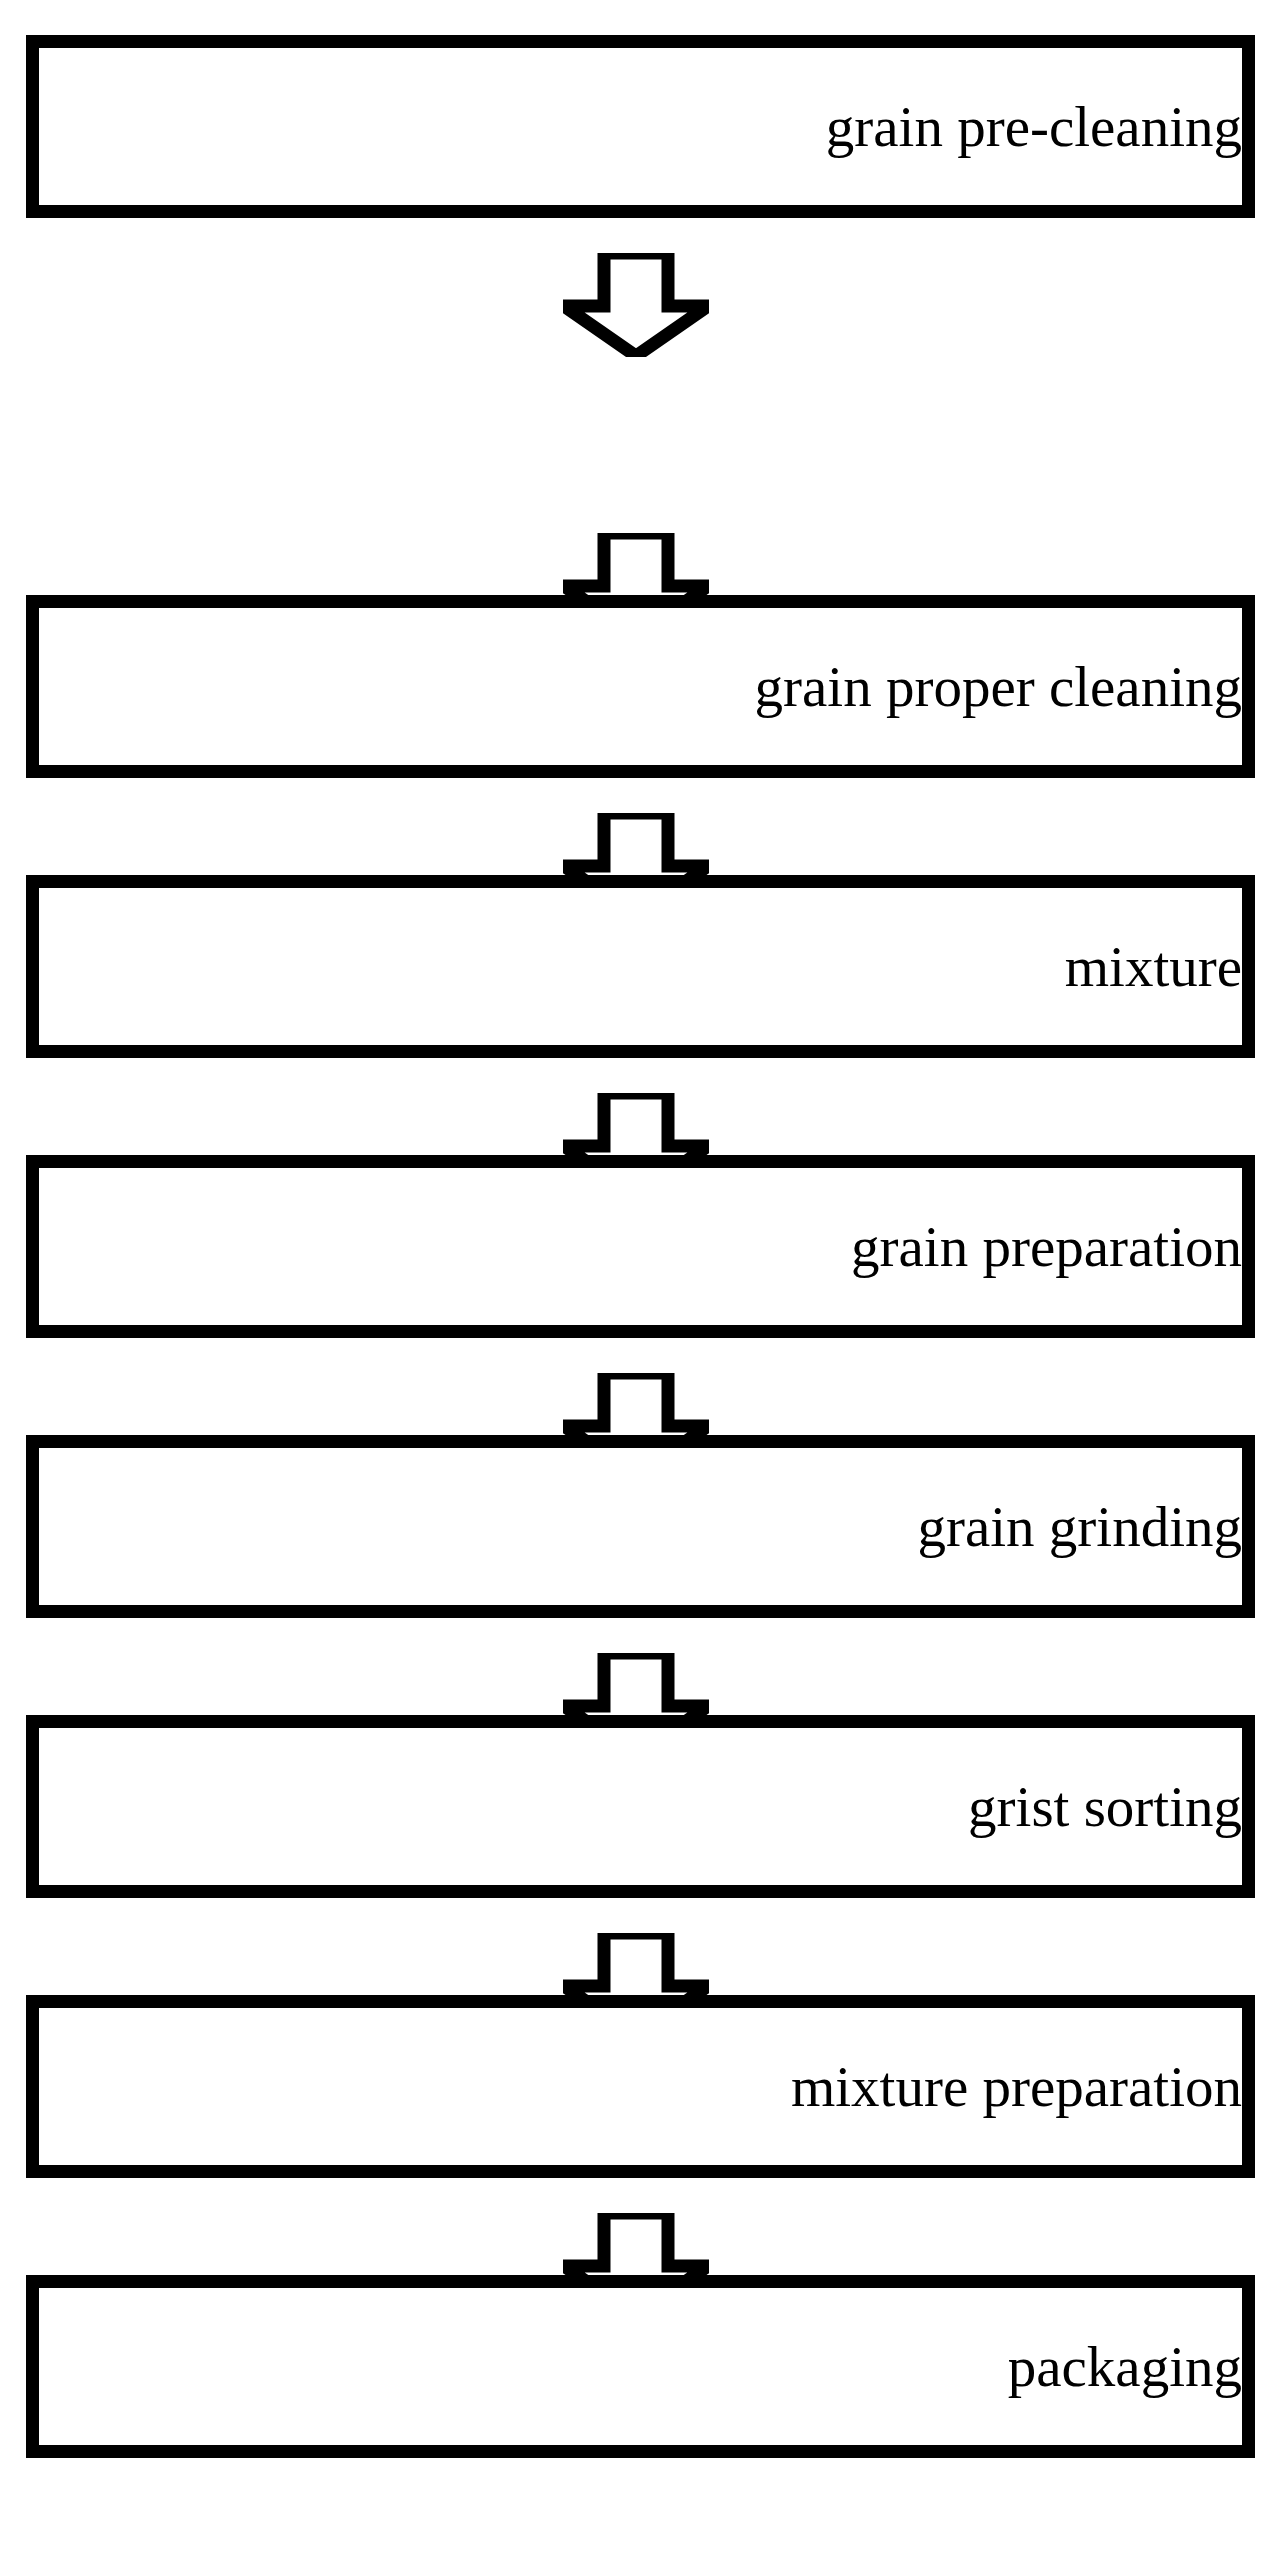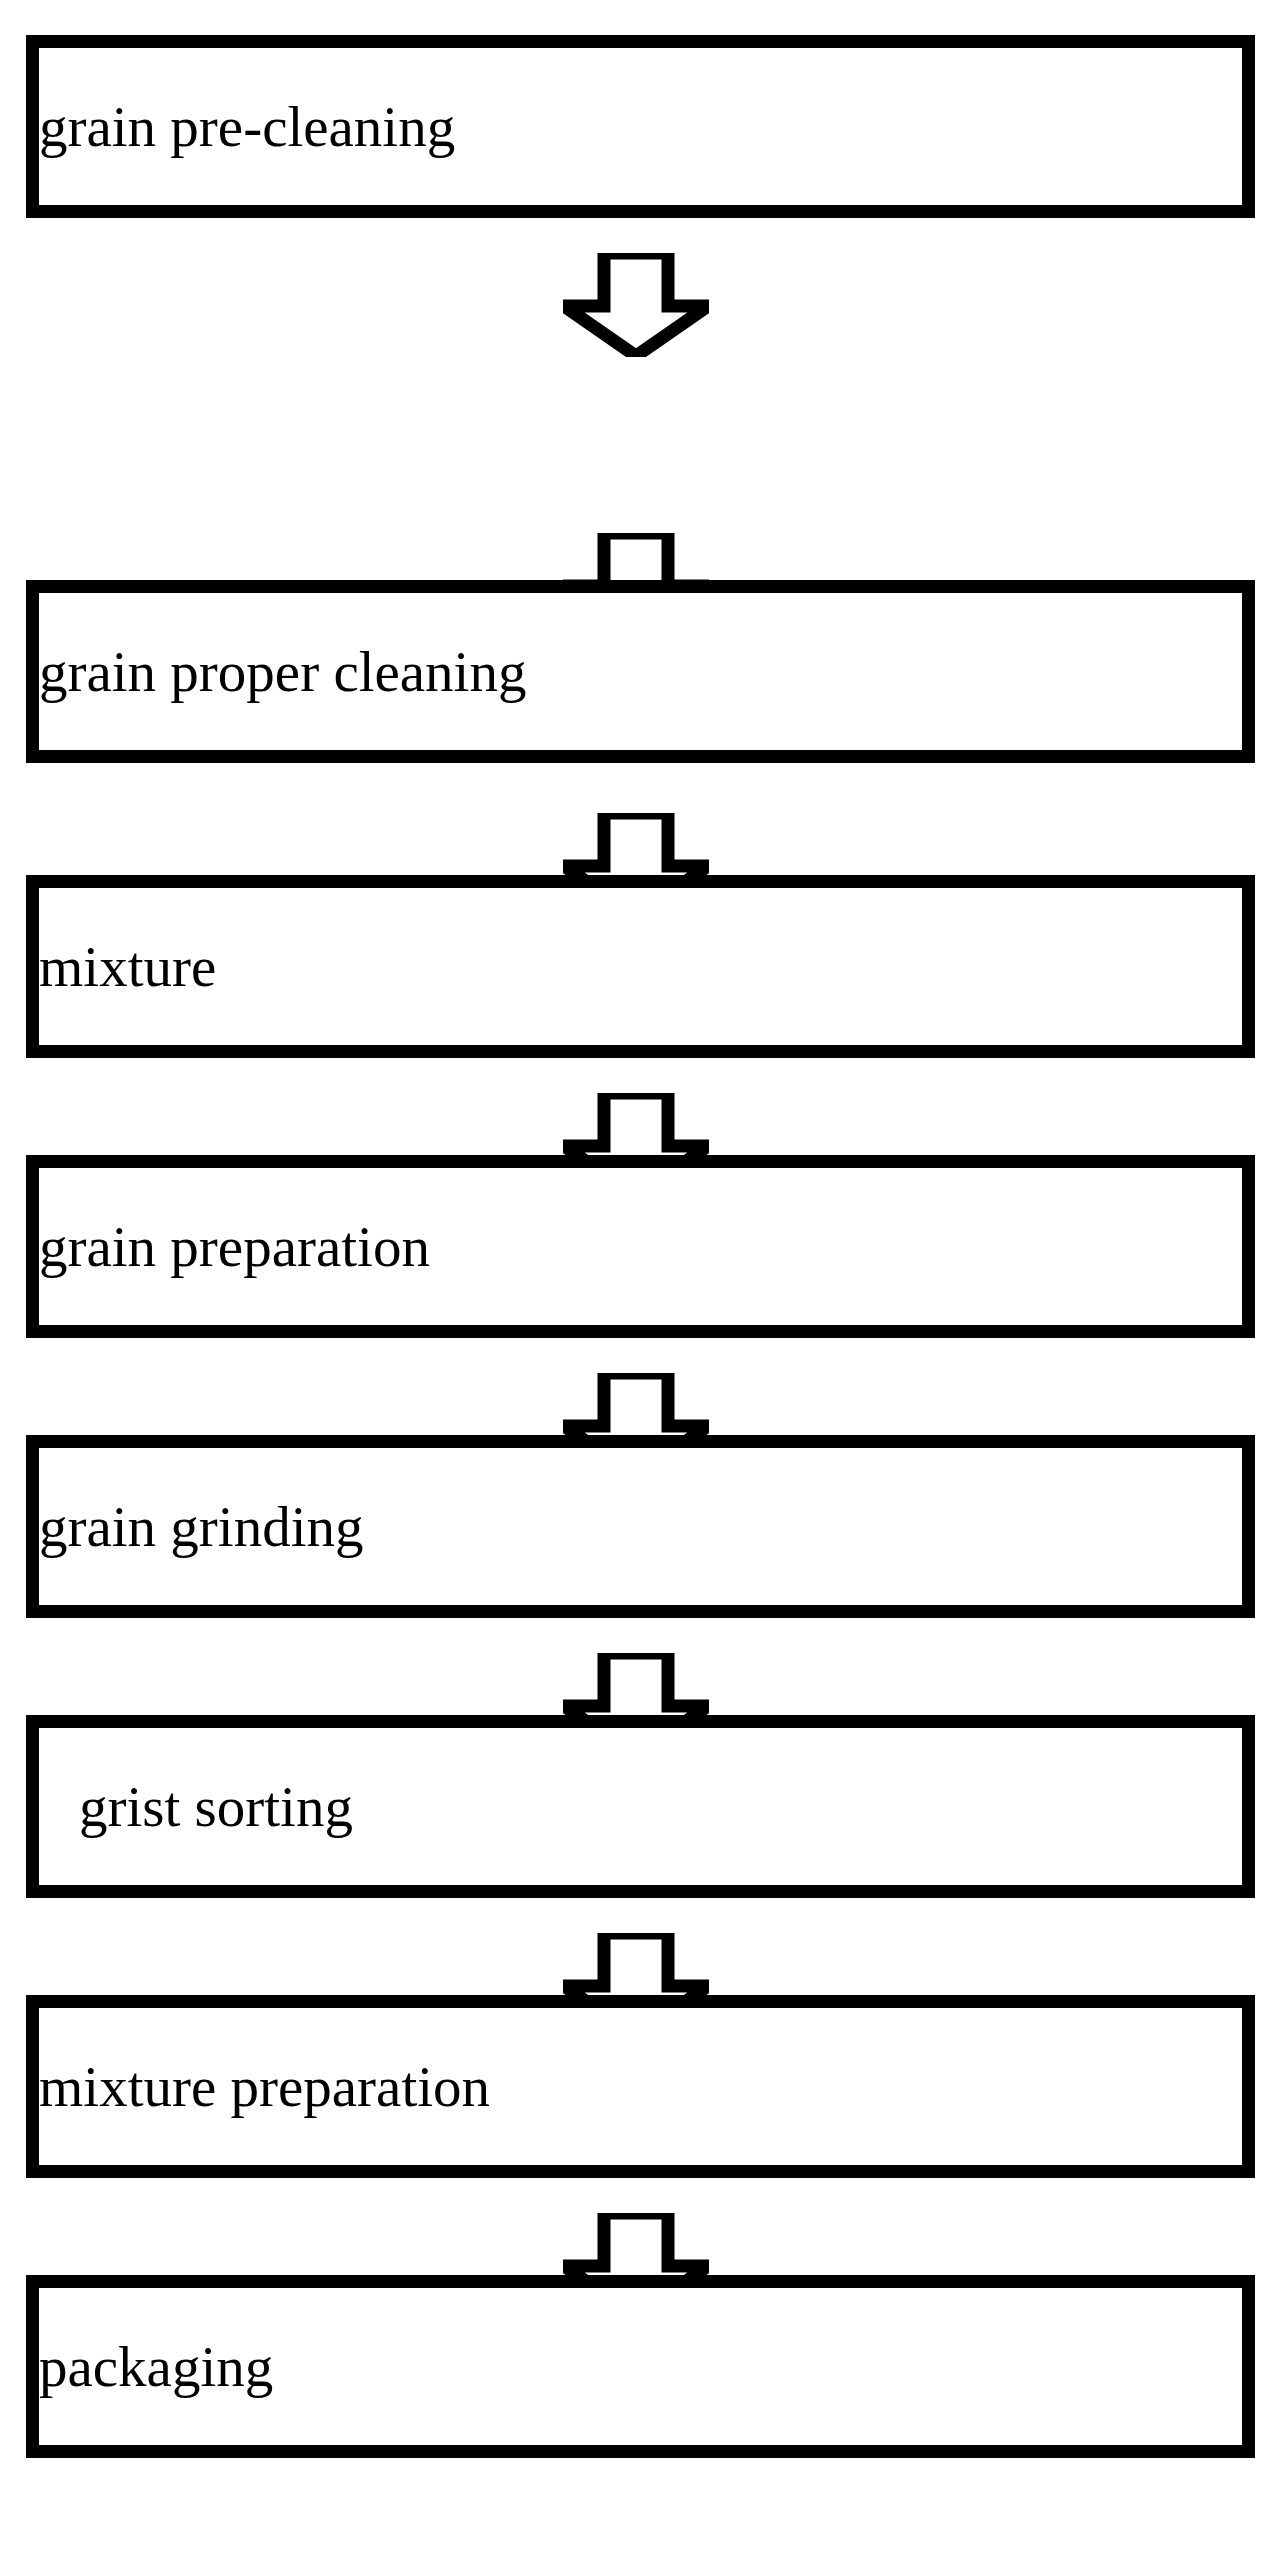--- a/index.html
+++ b/index.html
@@ -24,21 +24,21 @@
   .flow-step {
     position: absolute;
     left: 26px;
     width: 1229px;
     height: 183px;
     box-sizing: border-box;
     border: 13px solid #000000;
     background: #ffffff;
     display: flex;
     align-items: center;
-    justify-content: flex-start;
+    justify-content: flex-end;
   }
 
   .flow-step-label {
     font-family: "Liberation Serif", "DejaVu Serif", serif;
     font-size: 57px;
     line-height: 1.0;
     color: #000000;
     text-align: center;
     white-space: nowrap;
     font-weight: 400;
@@ -67,21 +67,21 @@
     <div class="flow-arrow" style="top: 253px;">
       <svg viewBox="0 0 146 104" xmlns="http://www.w3.org/2000/svg" aria-hidden="true">
         <polygon points="41,0 105,0 105,53 145,53 73,103 1,53 41,53" fill="#ffffff" stroke="#000000" stroke-width="13" stroke-linejoin="miter"></polygon>
       </svg>
     </div>
     <div class="flow-arrow" style="top: 533px;">
       <svg viewBox="0 0 146 104" xmlns="http://www.w3.org/2000/svg" aria-hidden="true">
         <polygon points="41,0 105,0 105,53 145,53 73,103 1,53 41,53" fill="#ffffff" stroke="#000000" stroke-width="13" stroke-linejoin="miter"></polygon>
       </svg>
     </div>
-    <div class="flow-step" style="top: 580px;">
+    <div class="flow-step" style="top: 595px;">
       <div class="flow-step-label">grain proper cleaning</div>
     </div>
     <div class="flow-arrow" style="top: 813px;">
       <svg viewBox="0 0 146 104" xmlns="http://www.w3.org/2000/svg" aria-hidden="true">
         <polygon points="41,0 105,0 105,53 145,53 73,103 1,53 41,53" fill="#ffffff" stroke="#000000" stroke-width="13" stroke-linejoin="miter"></polygon>
       </svg>
     </div>
     <div class="flow-step" style="top: 875px;">
       <div class="flow-step-label">mixture</div>
     </div>

